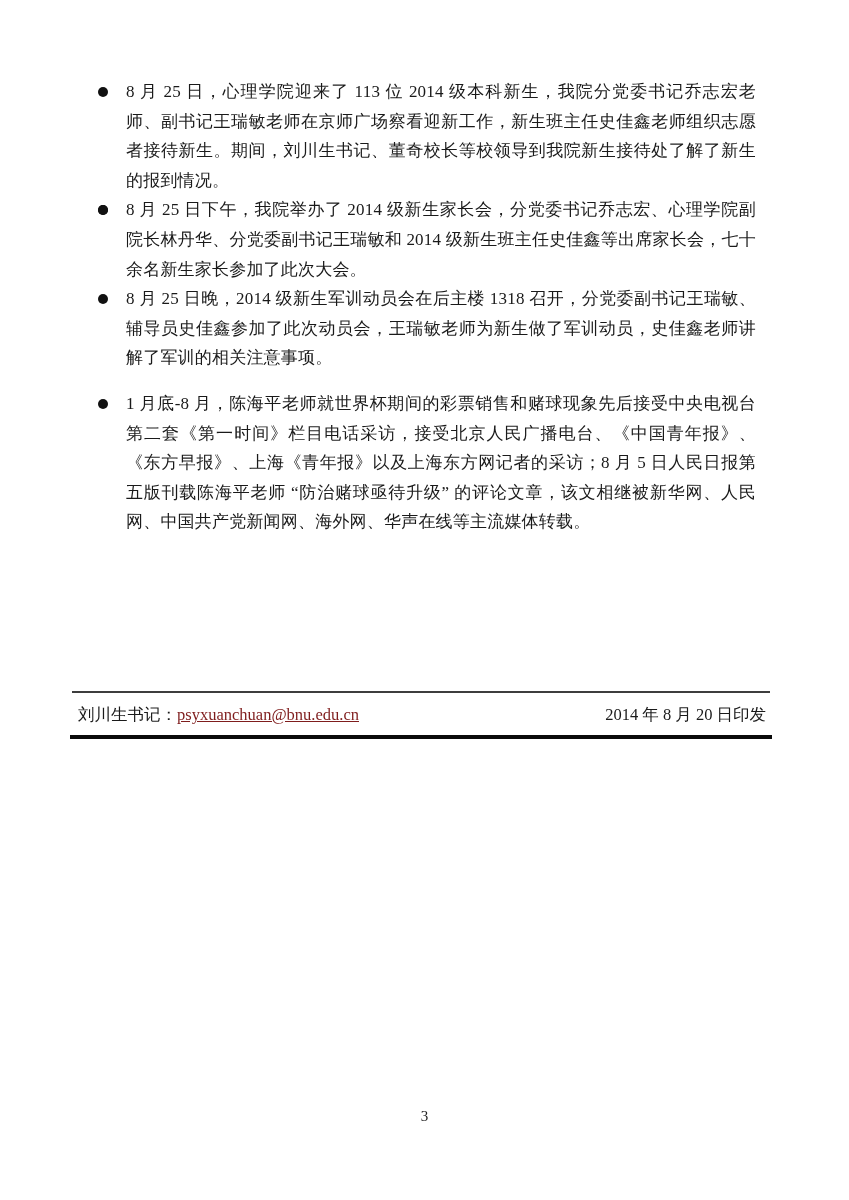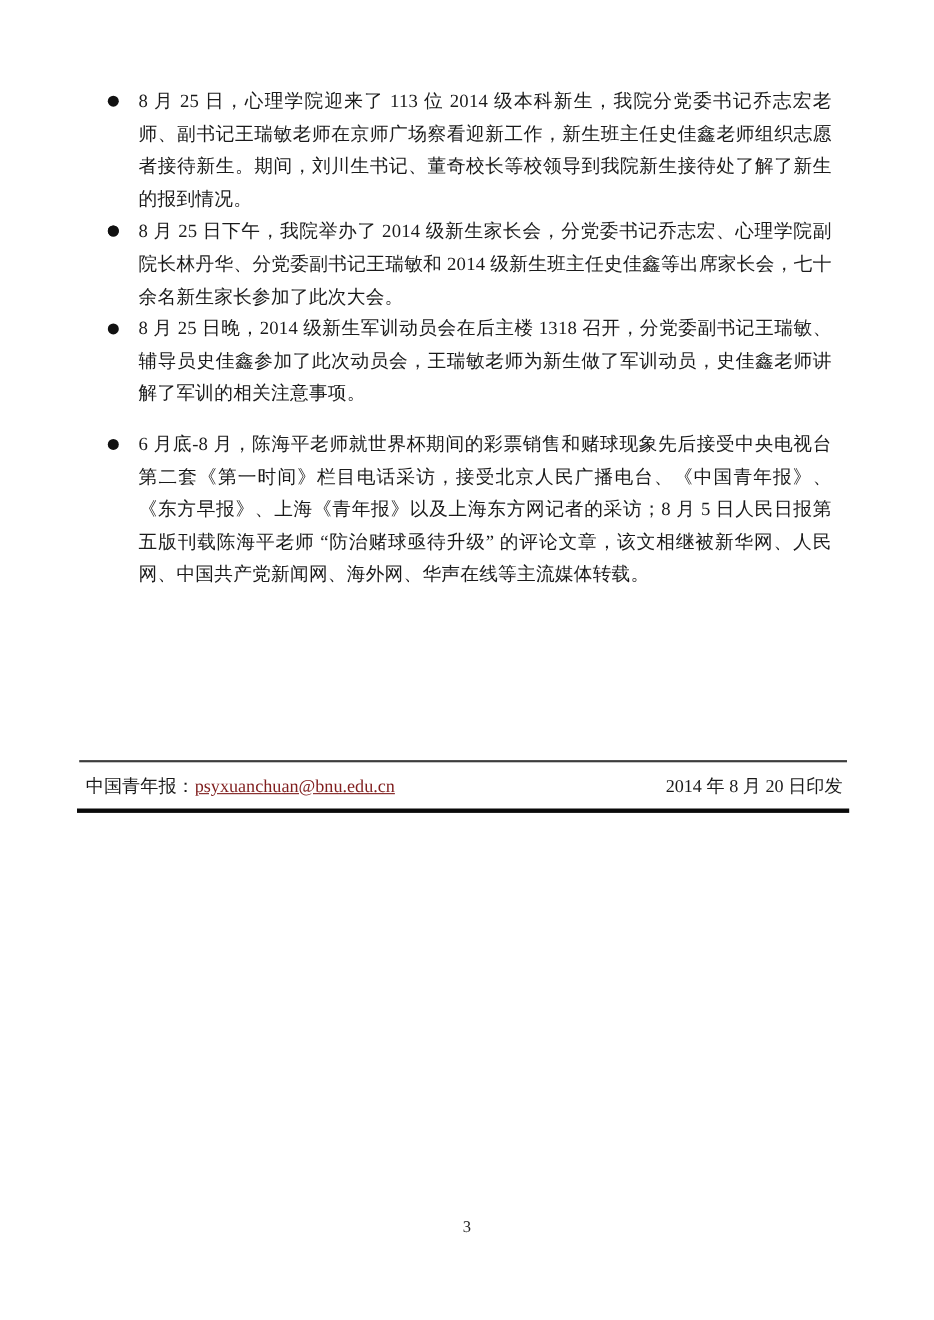--- a/index.html
+++ b/index.html
@@ -116,31 +116,31 @@
       <div class="bullet-item">
         <span class="dot"></span>
         <span>8 月 25 日晚，2014 级新生军训动员会在后主楼 1318 召开，分党委副书记王瑞敏、辅导员史佳鑫参加了此次动员会，王瑞敏老师为新生做了军训动员，史佳鑫老师讲解了军训的相关注意事项。</span>
       </div>
     </div>
 
 
     <div class="bullet-list">
       <div class="bullet-item">
         <span class="dot"></span>
-        <span>6 月底-8 月，陈海平老师就世界杯期间的彩票销售和赌球现象先后接受中央电视台第二套《第一时间》栏目电话采访，接受北京人民广播电台、《中国青年报》、《东方早报》、上海《青年报》以及上海东方网记者的采访；8 月 5 日人民日报第五版刊载陈海平老师 “防治赌球亟待升级” 的评论文章，该文相继被新华网、人民网、中国共产党新闻网、海外网、华声在线等主流媒体转载。</span>
+        <span>1 月底-8 月，陈海平老师就世界杯期间的彩票销售和赌球现象先后接受中央电视台第二套《第一时间》栏目电话采访，接受北京人民广播电台、《中国青年报》、《东方早报》、上海《青年报》以及上海东方网记者的采访；8 月 5 日人民日报第五版刊载陈海平老师 “防治赌球亟待升级” 的评论文章，该文相继被新华网、人民网、中国共产党新闻网、海外网、华声在线等主流媒体转载。</span>
       </div>
     </div>
 
   </div>
 
   <div class="footer">
     <div class="rule-thin"></div>
     <div class="footer-row">
       <span class="footer-left">
-        <span>中国青年报：</span><a class="email-link" id="email-link" style="color: #7f1d1d;">psyxuanchuan@bnu.edu.cn</a>
+        <span>刘川生书记：</span><a class="email-link" id="email-link" style="color: #7f1d1d;">psyxuanchuan@bnu.edu.cn</a>
       </span>
       <span>2014 年 8 月 20 日印发</span>
     </div>
     <div class="rule-thick"></div>
   </div>
 
   <div class="page-number">3</div>
 
 </div>
 

